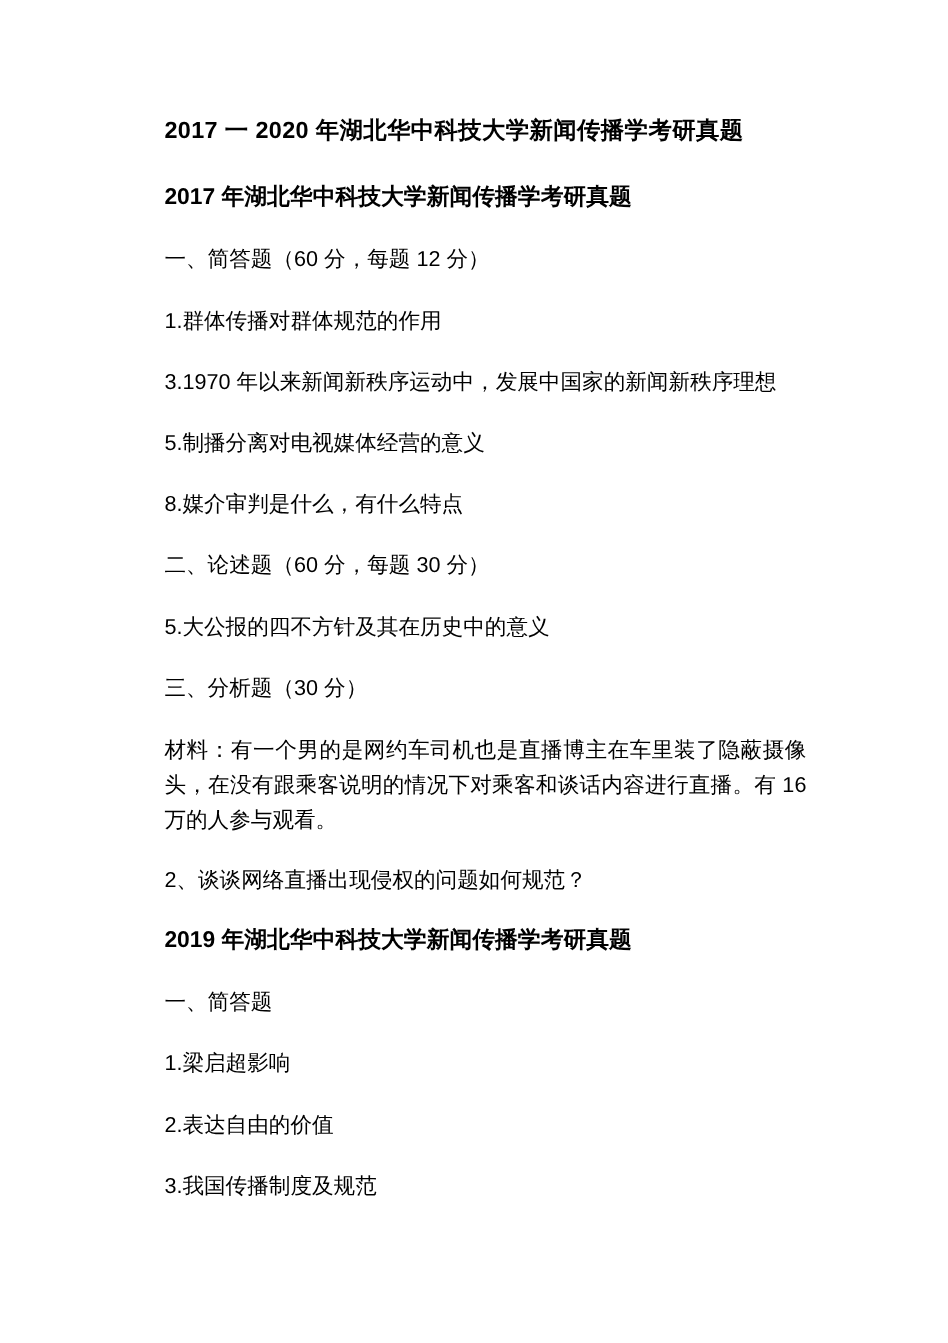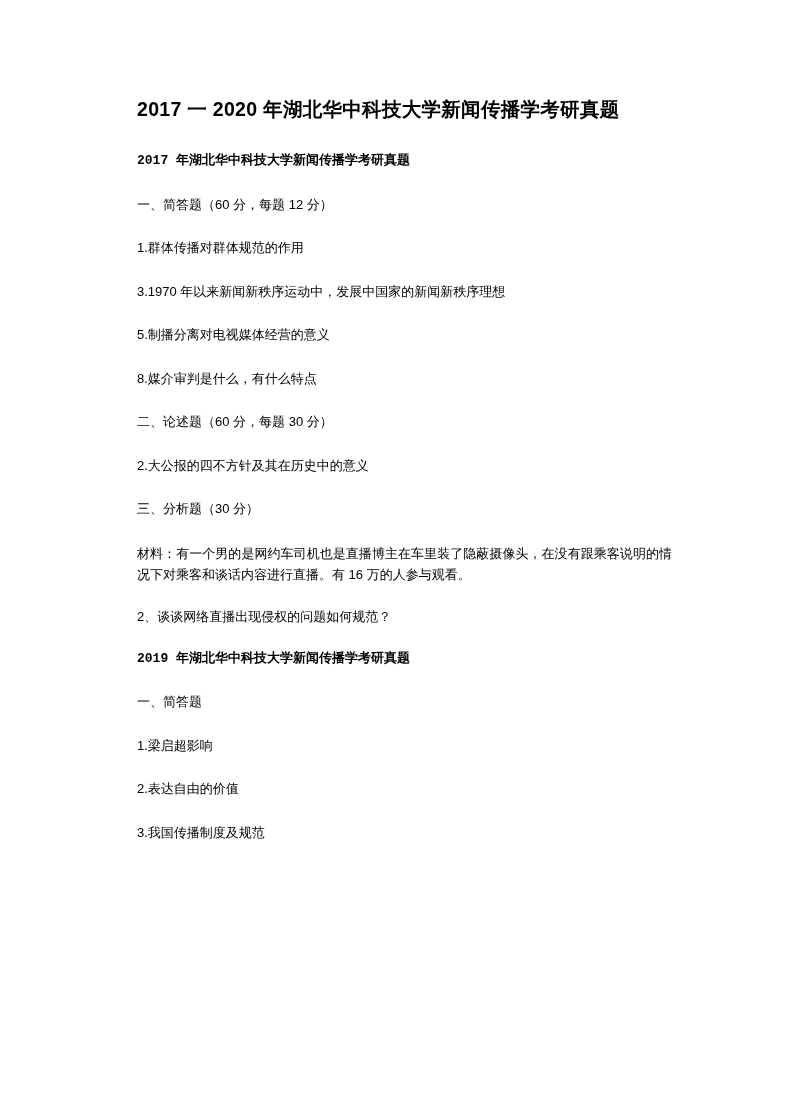--- a/index.html
+++ b/index.html
@@ -23,29 +23,29 @@
   }
   .doc-title {
     font-family: "Liberation Sans", sans-serif;
     font-size: 19.5px;
     font-weight: bold;
     letter-spacing: 0.3px;
     margin: 0 0 30px 0;
     line-height: 1.35;
   }
   .section-heading {
-    font-family: Liberation Mono, monospace;
-    font-size: 13px;
+    font-family: Liberation Sans, sans-serif;
+    font-size: 19px;
     font-weight: bold;
     margin: 0 0 24px 0;
     line-height: 1.4;
   }
   .para {
     font-family: "Liberation Sans", sans-serif;
-    font-size: 13px;
+    font-size: 18px;
     font-weight: normal;
     margin: 0 0 24px 0;
     line-height: 1.5;
     text-align: justify;
   }
   .para.block {
     margin-bottom: 22px;
     line-height: 1.62;
   }
 </style>
@@ -58,21 +58,21 @@
 
   <div class="section-heading">2017 年湖北华中科技大学新闻传播学考研真题</div>
 
   <p class="para">一、简答题（60 分，每题 12 分）</p>
   <p class="para">1.群体传播对群体规范的作用</p>
   <p class="para">3.1970 年以来新闻新秩序运动中，发展中国家的新闻新秩序理想</p>
   <p class="para">5.制播分离对电视媒体经营的意义</p>
   <p class="para">8.媒介审判是什么，有什么特点</p>
 
   <p class="para">二、论述题（60 分，每题 30 分）</p>
-  <p class="para">2.大公报的四不方针及其在历史中的意义</p>
+  <p class="para">5.大公报的四不方针及其在历史中的意义</p>
 
   <p class="para">三、分析题（30 分）</p>
   <p class="para block">材料：有一个男的是网约车司机也是直播博主在车里装了隐蔽摄像头，在没有跟乘客说明的情况下对乘客和谈话内容进行直播。有 16 万的人参与观看。</p>
   <p class="para">2、谈谈网络直播出现侵权的问题如何规范？</p>
 
   <div class="section-heading">2019 年湖北华中科技大学新闻传播学考研真题</div>
 
   <p class="para">一、简答题</p>
   <p class="para">1.梁启超影响</p>
   <p class="para">2.表达自由的价值</p>

